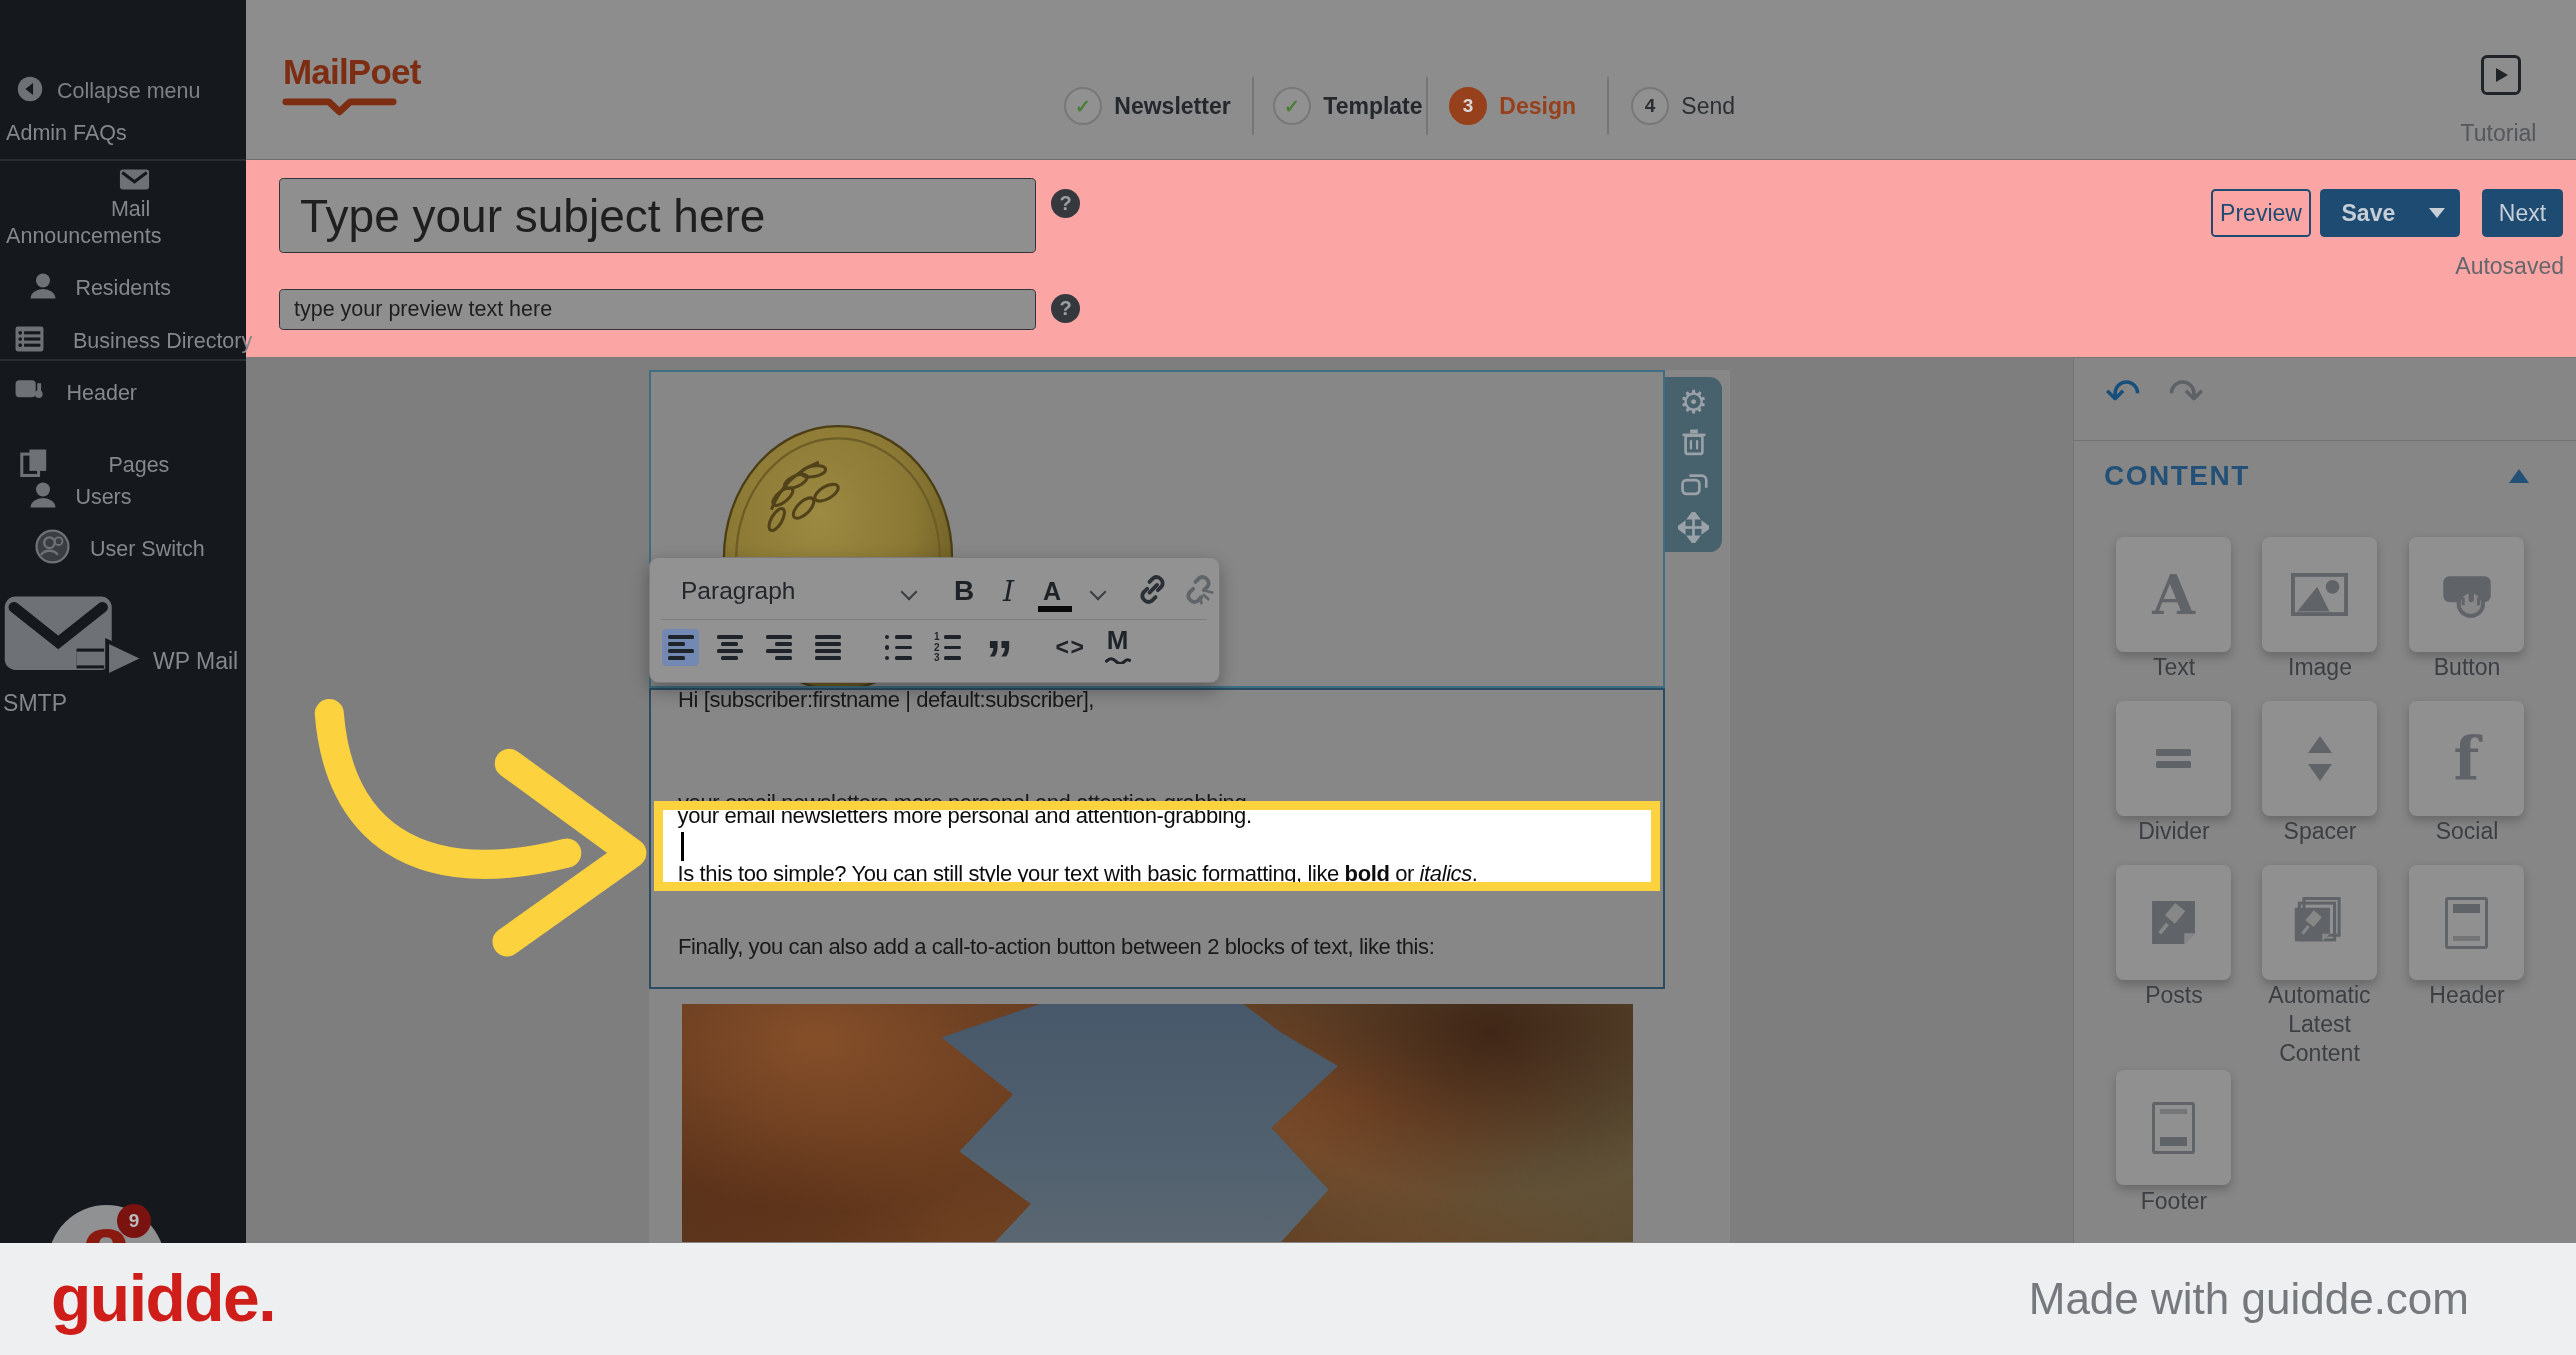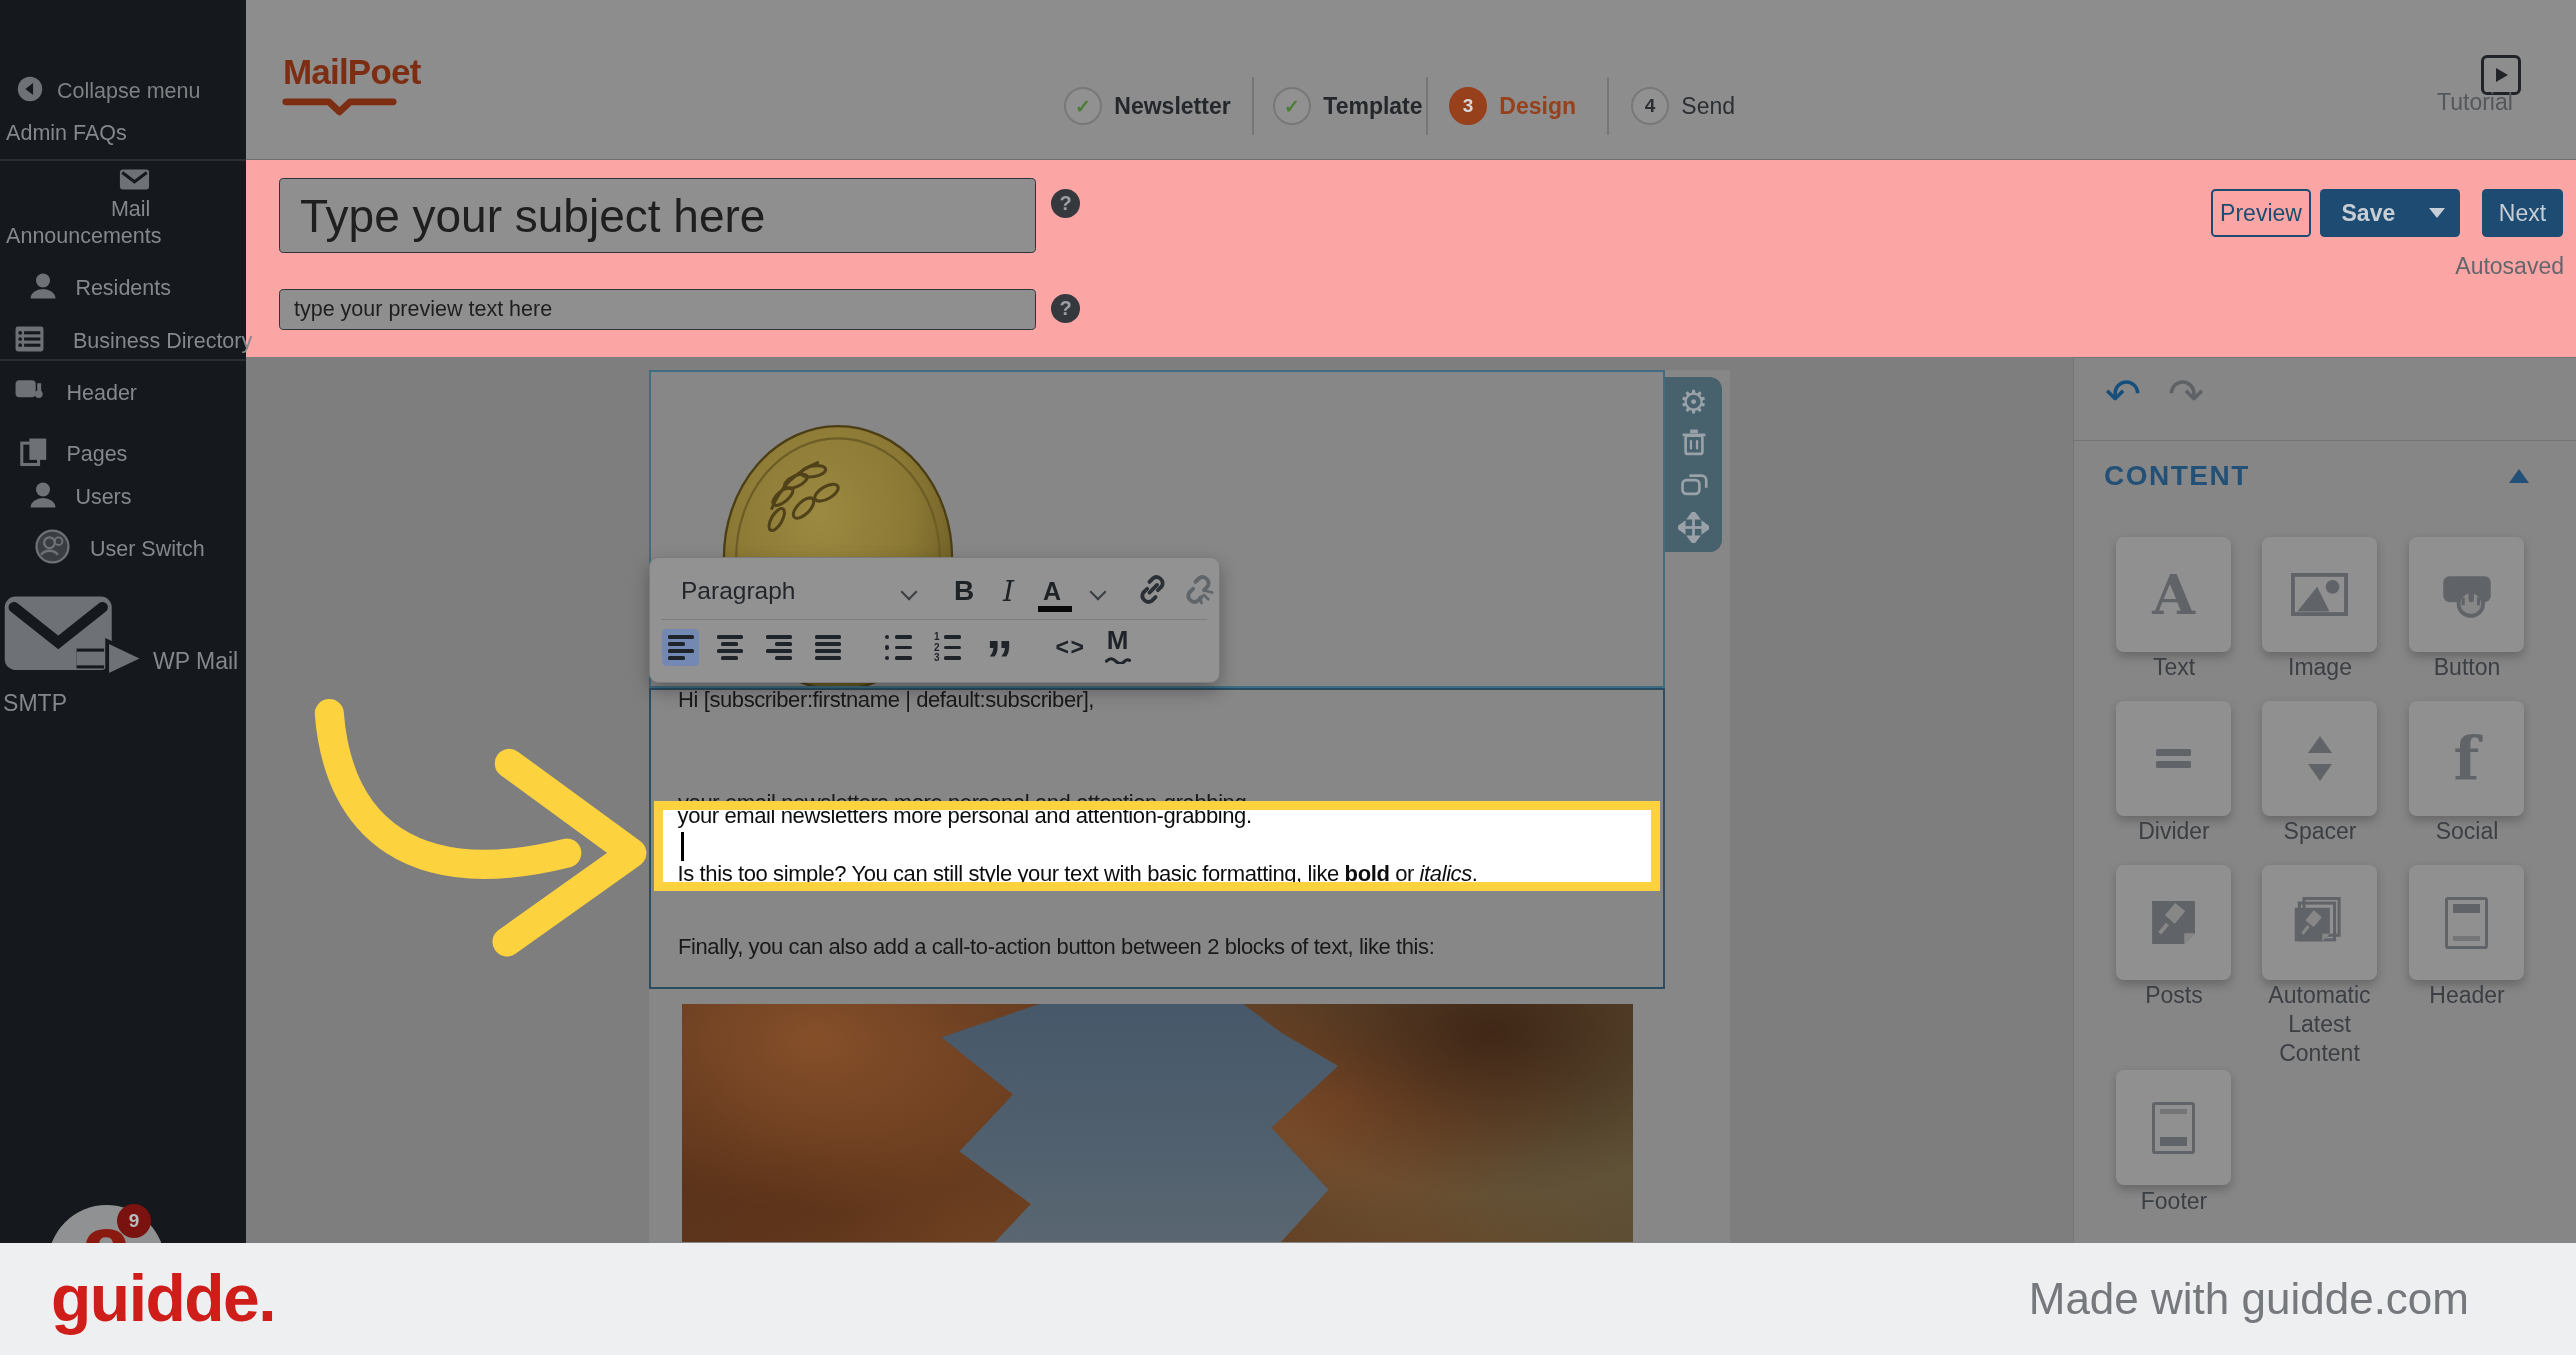--- a/index.html
+++ b/index.html
@@ -20,21 +20,21 @@
   .step-circle{width:34px;height:34px;border-radius:50%;border:2.3px solid #787878;background:#919191;
     display:flex;align-items:center;justify-content:center;font-size:19px;font-weight:bold;color:#4a7d36;}
   .step-circle.num{color:#2b2f33;}
   .step-circle.active{background:#97401c;border-color:#97401c;color:#d8d8d8;}
   .step-label{margin-left:12.3px;font-size:23px;font-weight:bold;color:#24282c;}
   .step-label.active{color:#97401c;}
   .step-sep{position:absolute;top:77px;width:1.5px;height:58px;background:#767676;}
   .tut-box{left:2235px;top:55px;width:34px;height:34px;border:3.1px solid #202428;border-radius:6.1px;
     display:flex;align-items:center;justify-content:center;}
   .tut-tri{width:0;height:0;border-left:12.3px solid #202428;border-top:7.7px solid transparent;border-bottom:7.7px solid transparent;margin-left:2.3px;}
-  .tut-lbl{left:2191px;top:89px;width:123px;font-size:23px;color:#54575b;}
+  .tut-lbl{left:2191px;top:120px;width:123px;text-align:center;font-size:23px;color:#54575b;}
   
   .inp{position:absolute;background:#8f8f8f;border:1.5px solid #303439;border-radius:4.6px;color:#1f1f1f;
     font-family:"Liberation Sans",sans-serif;box-sizing:border-box;padding-left:20px;outline:none;}
   .help{position:absolute;width:29px;height:29px;border-radius:50%;background:#35393d;color:#9aa0a5;
     font-size:20px;font-weight:bold;display:flex;align-items:center;justify-content:center;}
   .btn{position:absolute;height:48px;border-radius:4.6px;box-sizing:border-box;font-size:23px;
     display:flex;align-items:center;justify-content:center;cursor:pointer;}
   .btn.outline{border:2.3px solid #1d4b72;color:#1d4b72;background:transparent;}
   .btn.solid{background:#1d4b72;color:#c7ced6;border:none;}
   .caret-dn{width:0;height:0;border-left:8.4px solid transparent;border-right:8.4px solid transparent;border-top:10px solid #c7ced6;}
@@ -155,21 +155,21 @@
     <div class="sb-item" style="top:376px;">
       <span class="sb-ic" style="margin-left:14px;">
         <svg width="31" height="28" viewBox="0 0 40 36">
             <rect x="2" y="4" width="26" height="22" rx="5" fill="#6e7276"></rect>
         <circle cx="32" cy="22" r="5" fill="#6e7276"></circle>
             <rect x="30" y="8" width="5" height="15" fill="#6e7276"></rect>
           </svg>
       </span>
       <span class="lbl" style="margin-left:21.5px;">Header</span>
     </div>
-    <div class="sb-item" style="top:437px;">
+    <div class="sb-item" style="top:448px;gap:42px;">
       <span class="sb-ic" style="margin-left:20px;">
         <svg width="28" height="29" viewBox="0 0 36 38">
             <rect x="2" y="8" width="22" height="28" fill="none" stroke="#6e7276" stroke-width="4"></rect>
             <rect x="12" y="2" width="22" height="28" fill="#6e7276"></rect>
           </svg>
       </span>
       <span class="lbl" style="margin-left:18.4px;">Pages</span>
     </div>
     <div class="sb-item" style="top:480px;">
       <span class="sb-ic" style="margin-left:29px;">

